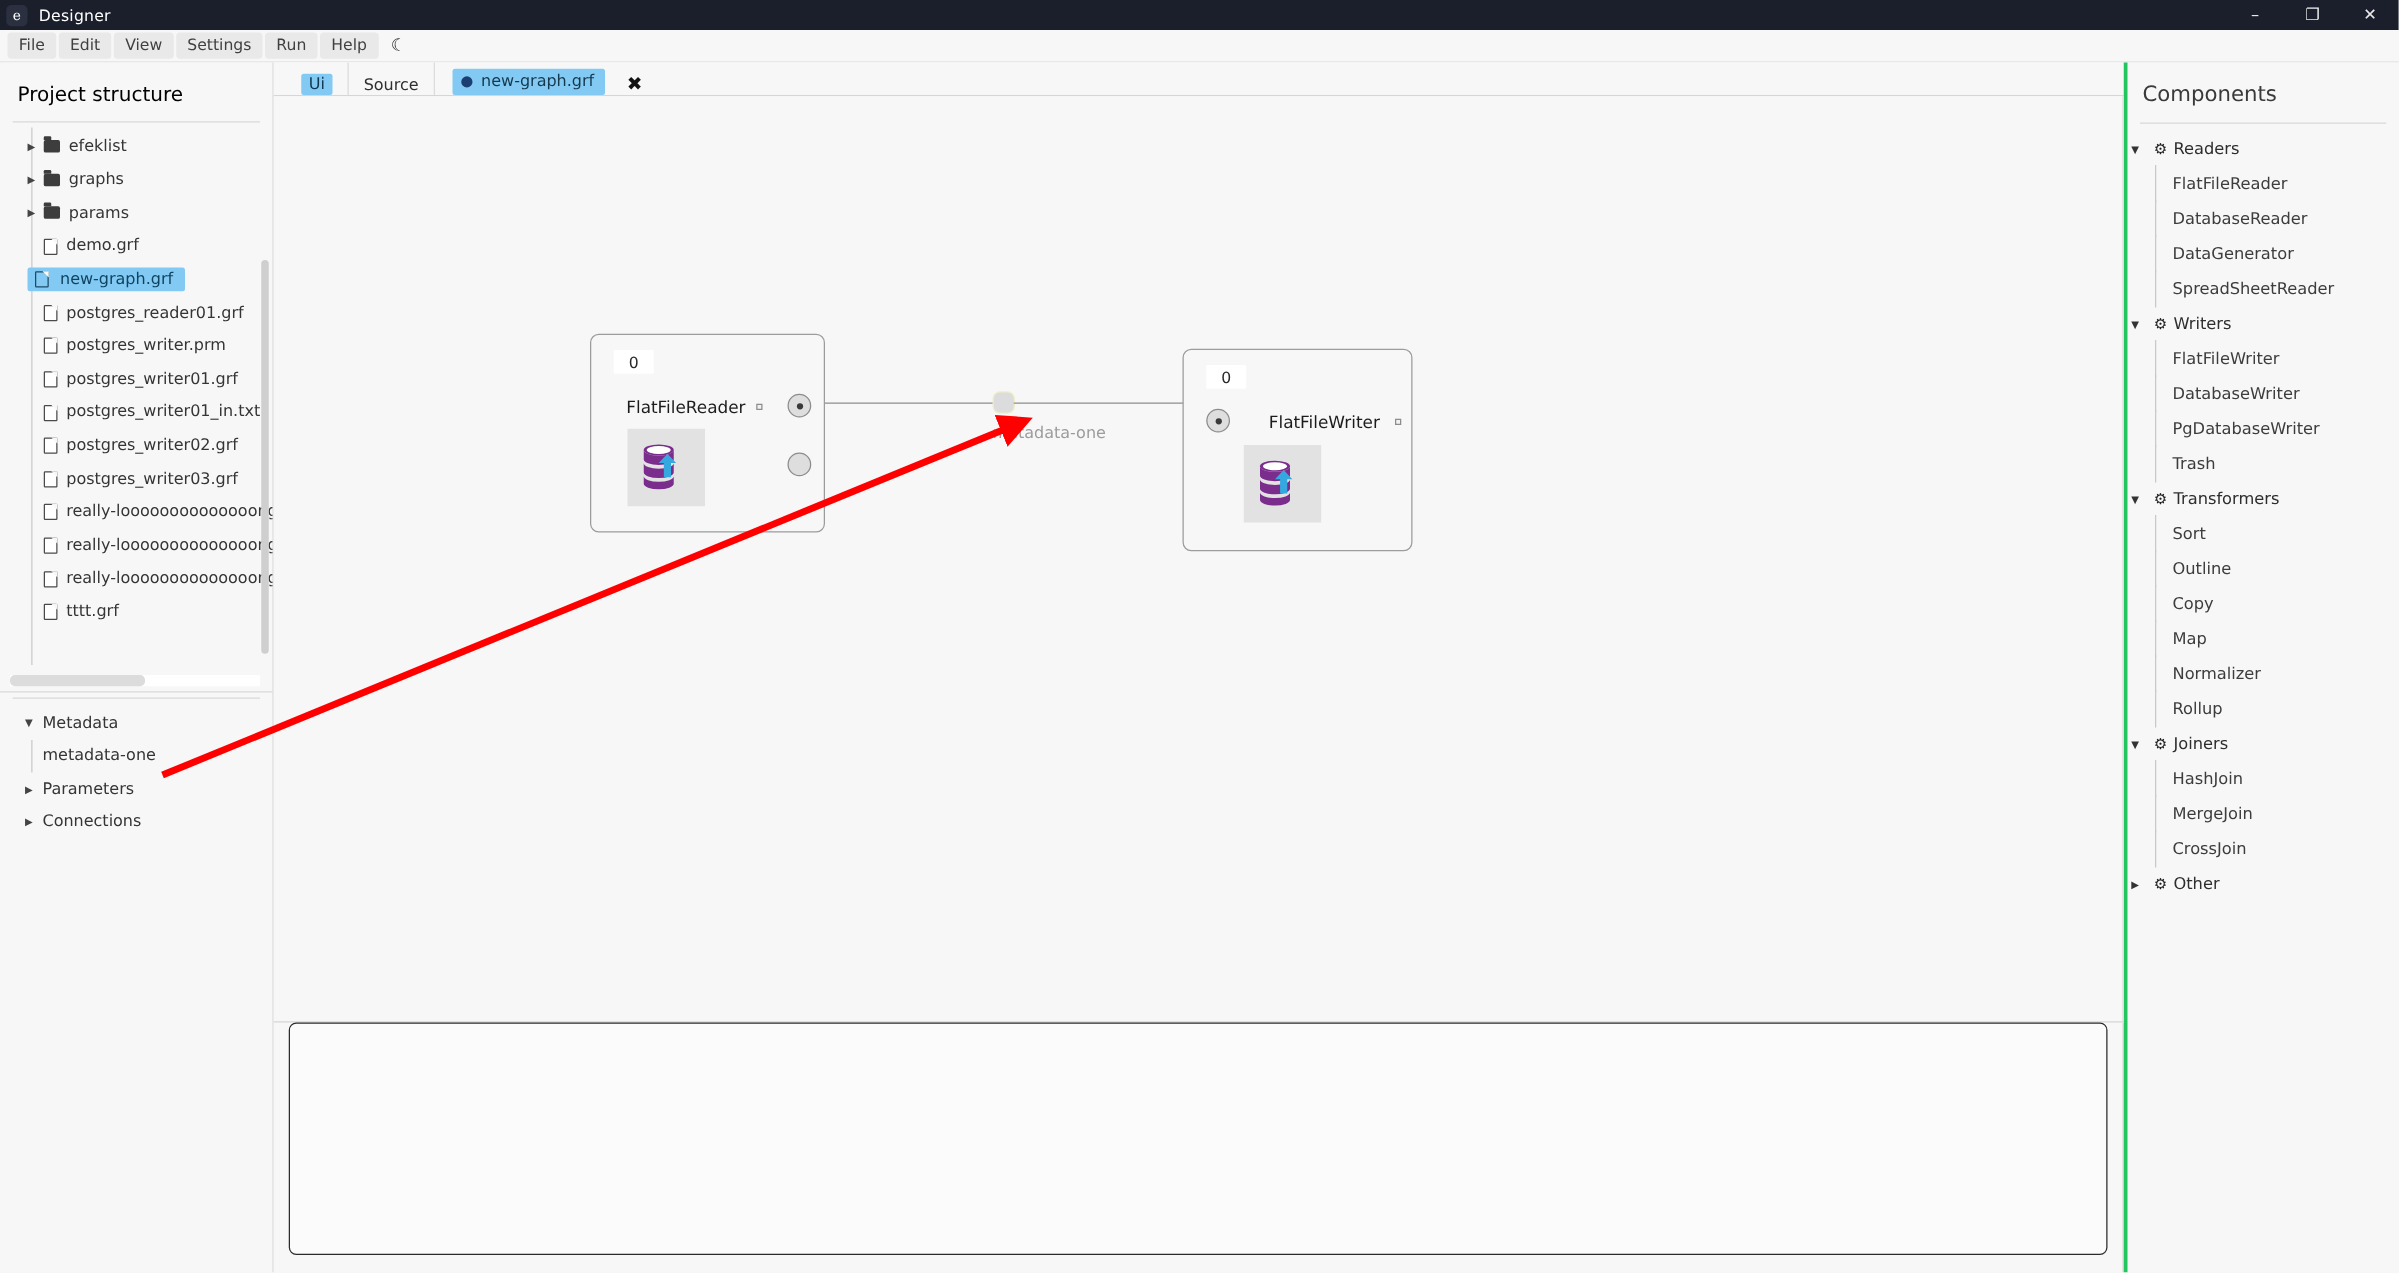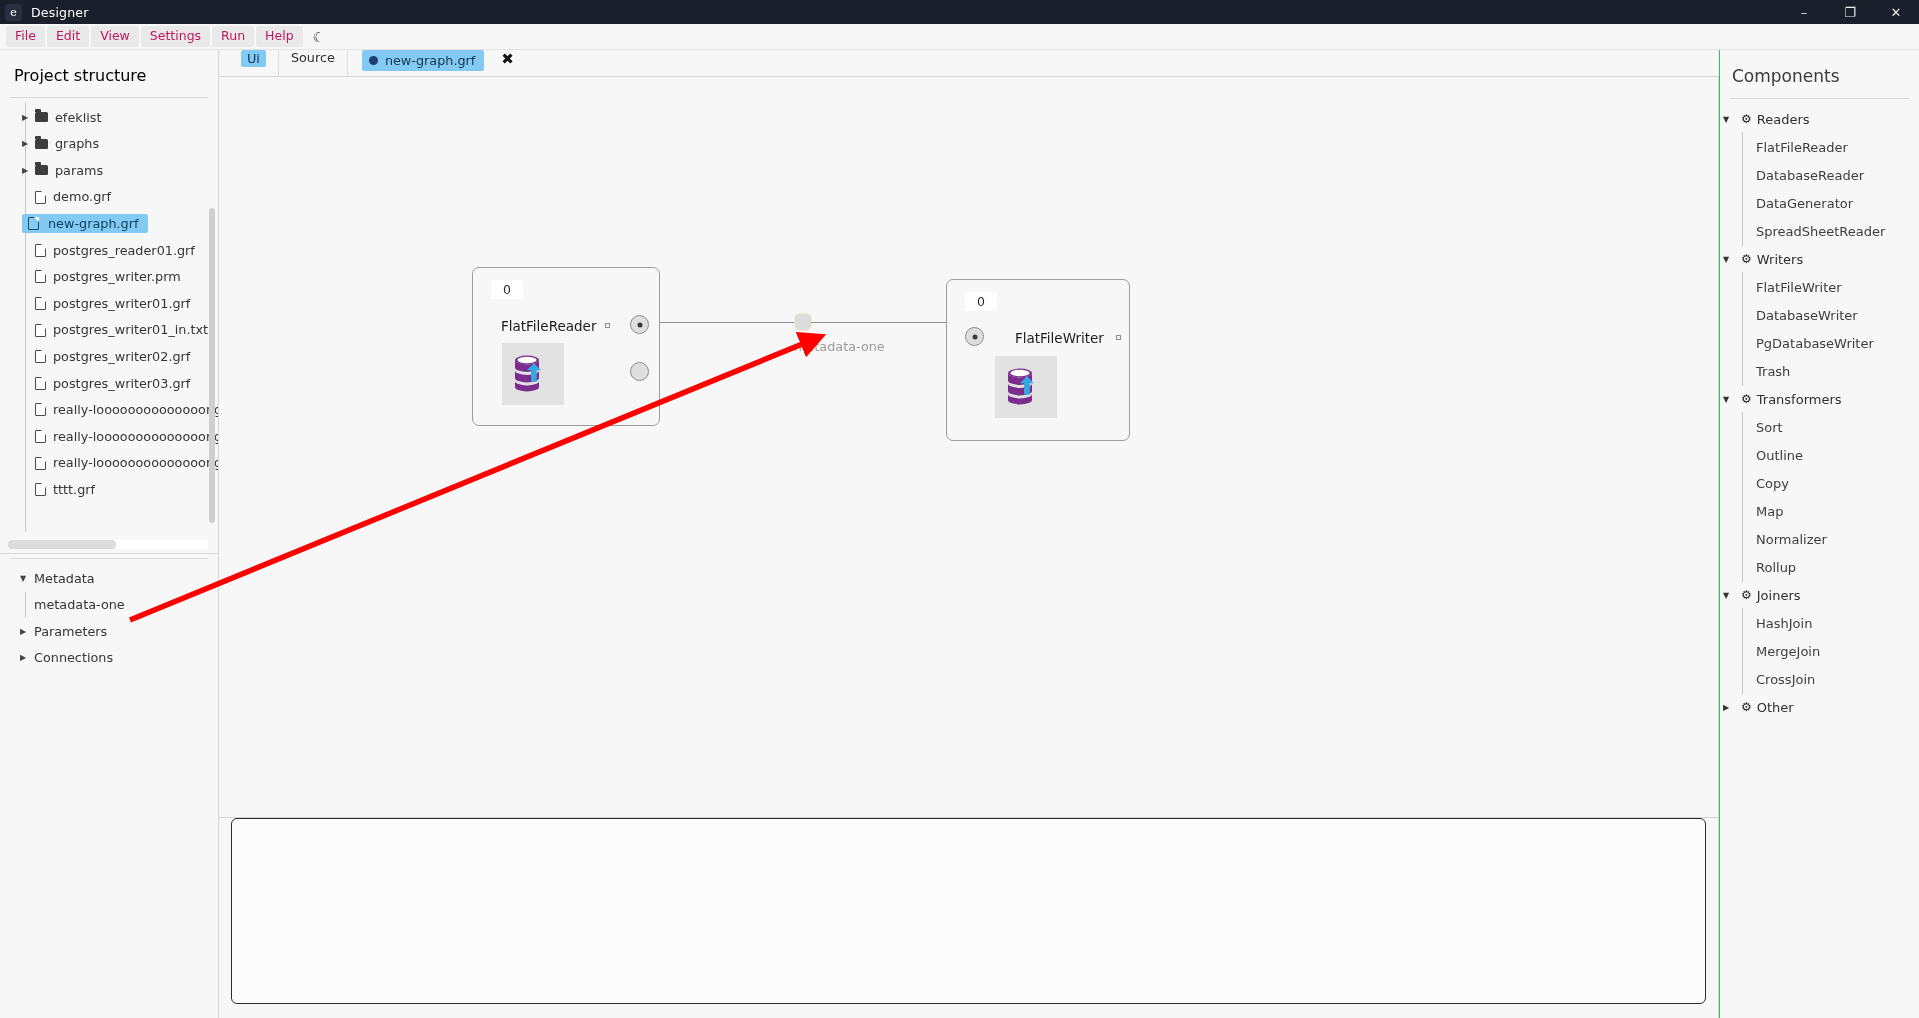--- a/index.html
+++ b/index.html
@@ -27,21 +27,21 @@
     width: 46px; height: 24px; display: flex; align-items: center;
     justify-content: center; color: #e8e8ea; font-size: 13px;
   }
 
   
   .menubar {
     height: 26px; background: #f7f7f7; display: flex; align-items: center;
     padding-left: 6px; border-bottom: 1px solid #e3e3e3; gap: 2px;
   }
   .menu-item {
-    font-size: 12.5px; color: #be185d; padding: 3px 9px 4px 9px;
+    font-size: 12.5px; color: #404040; padding: 3px 9px 4px 9px;
     background: #e9e9e9; border-radius: 3px; line-height: 1.15;
   }
   .menu-moon { font-size: 14px; color: #333; padding: 0 8px; }
 
   
   .body-wrap { display: flex; height: calc(1018px - 24px - 26px); }
 
   
   .left-panel {
     width: 219px; background: #f7f7f7; border-right: 1px solid #d6d6d6;
@@ -125,21 +125,21 @@
   }
 
   
   .center { flex: 1; display: flex; flex-direction: column; background: #f7f7f7; }
   .tabbar {
     height: 27px; display: flex; align-items: stretch;
     border-bottom: 1px solid #d6d6d6; background: #f7f7f7;
     padding-left: 10px;
   }
   .tab {
-    display: flex; align-items: flex-start; padding: 0 14px; font-size: 12.8px;
+    display: flex; align-items: flex-end; padding: 0 14px; font-size: 12.8px;
     color: #2f2f2f; border-right: 1px solid #dcdcdc; gap: 7px;
   }
   .tab.mini { padding: 0 12px; }
   .tab .tab-pill {
     background: #82caf4; color: #11384f; border-radius: 2px;
     padding: 1px 6px; font-size: 12.8px;
   }
   .tab.active-doc { background: transparent; border-right: none; padding-right: 6px;}
   .doc-chip {
     background: #82caf4; color: #15384d; border-radius: 2px;
@@ -208,21 +208,21 @@
     border-right: 1px solid #d6d6d6; display: flex; flex-direction: column;
   }
   .console-title { font-size: 16.5px; color: #3a3a3a; padding: 12px 0 10px 12px; }
   .console-box {
     margin: 0 12px 14px 12px; flex: 1; border: 1.6px solid #2b2b2b;
     border-radius: 6px; background: #fbfbfb; position: relative;
   }
 
   
   .right-panel {
-    width: 200px; background: #f7f7f7; border-left: 1px solid #22c55e;
+    width: 220px; background: #f7f7f7; border-left: 3px solid #22c55e;
     display: flex; flex-direction: column;
   }
   .comp-title { font-size: 17px; color: #3a3a3a; padding: 16px 0 12px 12px; }
   .comp-tree { padding-top: 6px; }
   .grp-row {
     display: flex; align-items: center; height: 28px; font-size: 13px;
     color: #2e2e2e; padding-left: 3px; gap: 5px;
   }
   .grp-row .tw { width: 13px; flex: 0 0 13px; font-size: 8px; color: #333; }
   .gear { font-size: 12px; color: #1f1f1f; }

